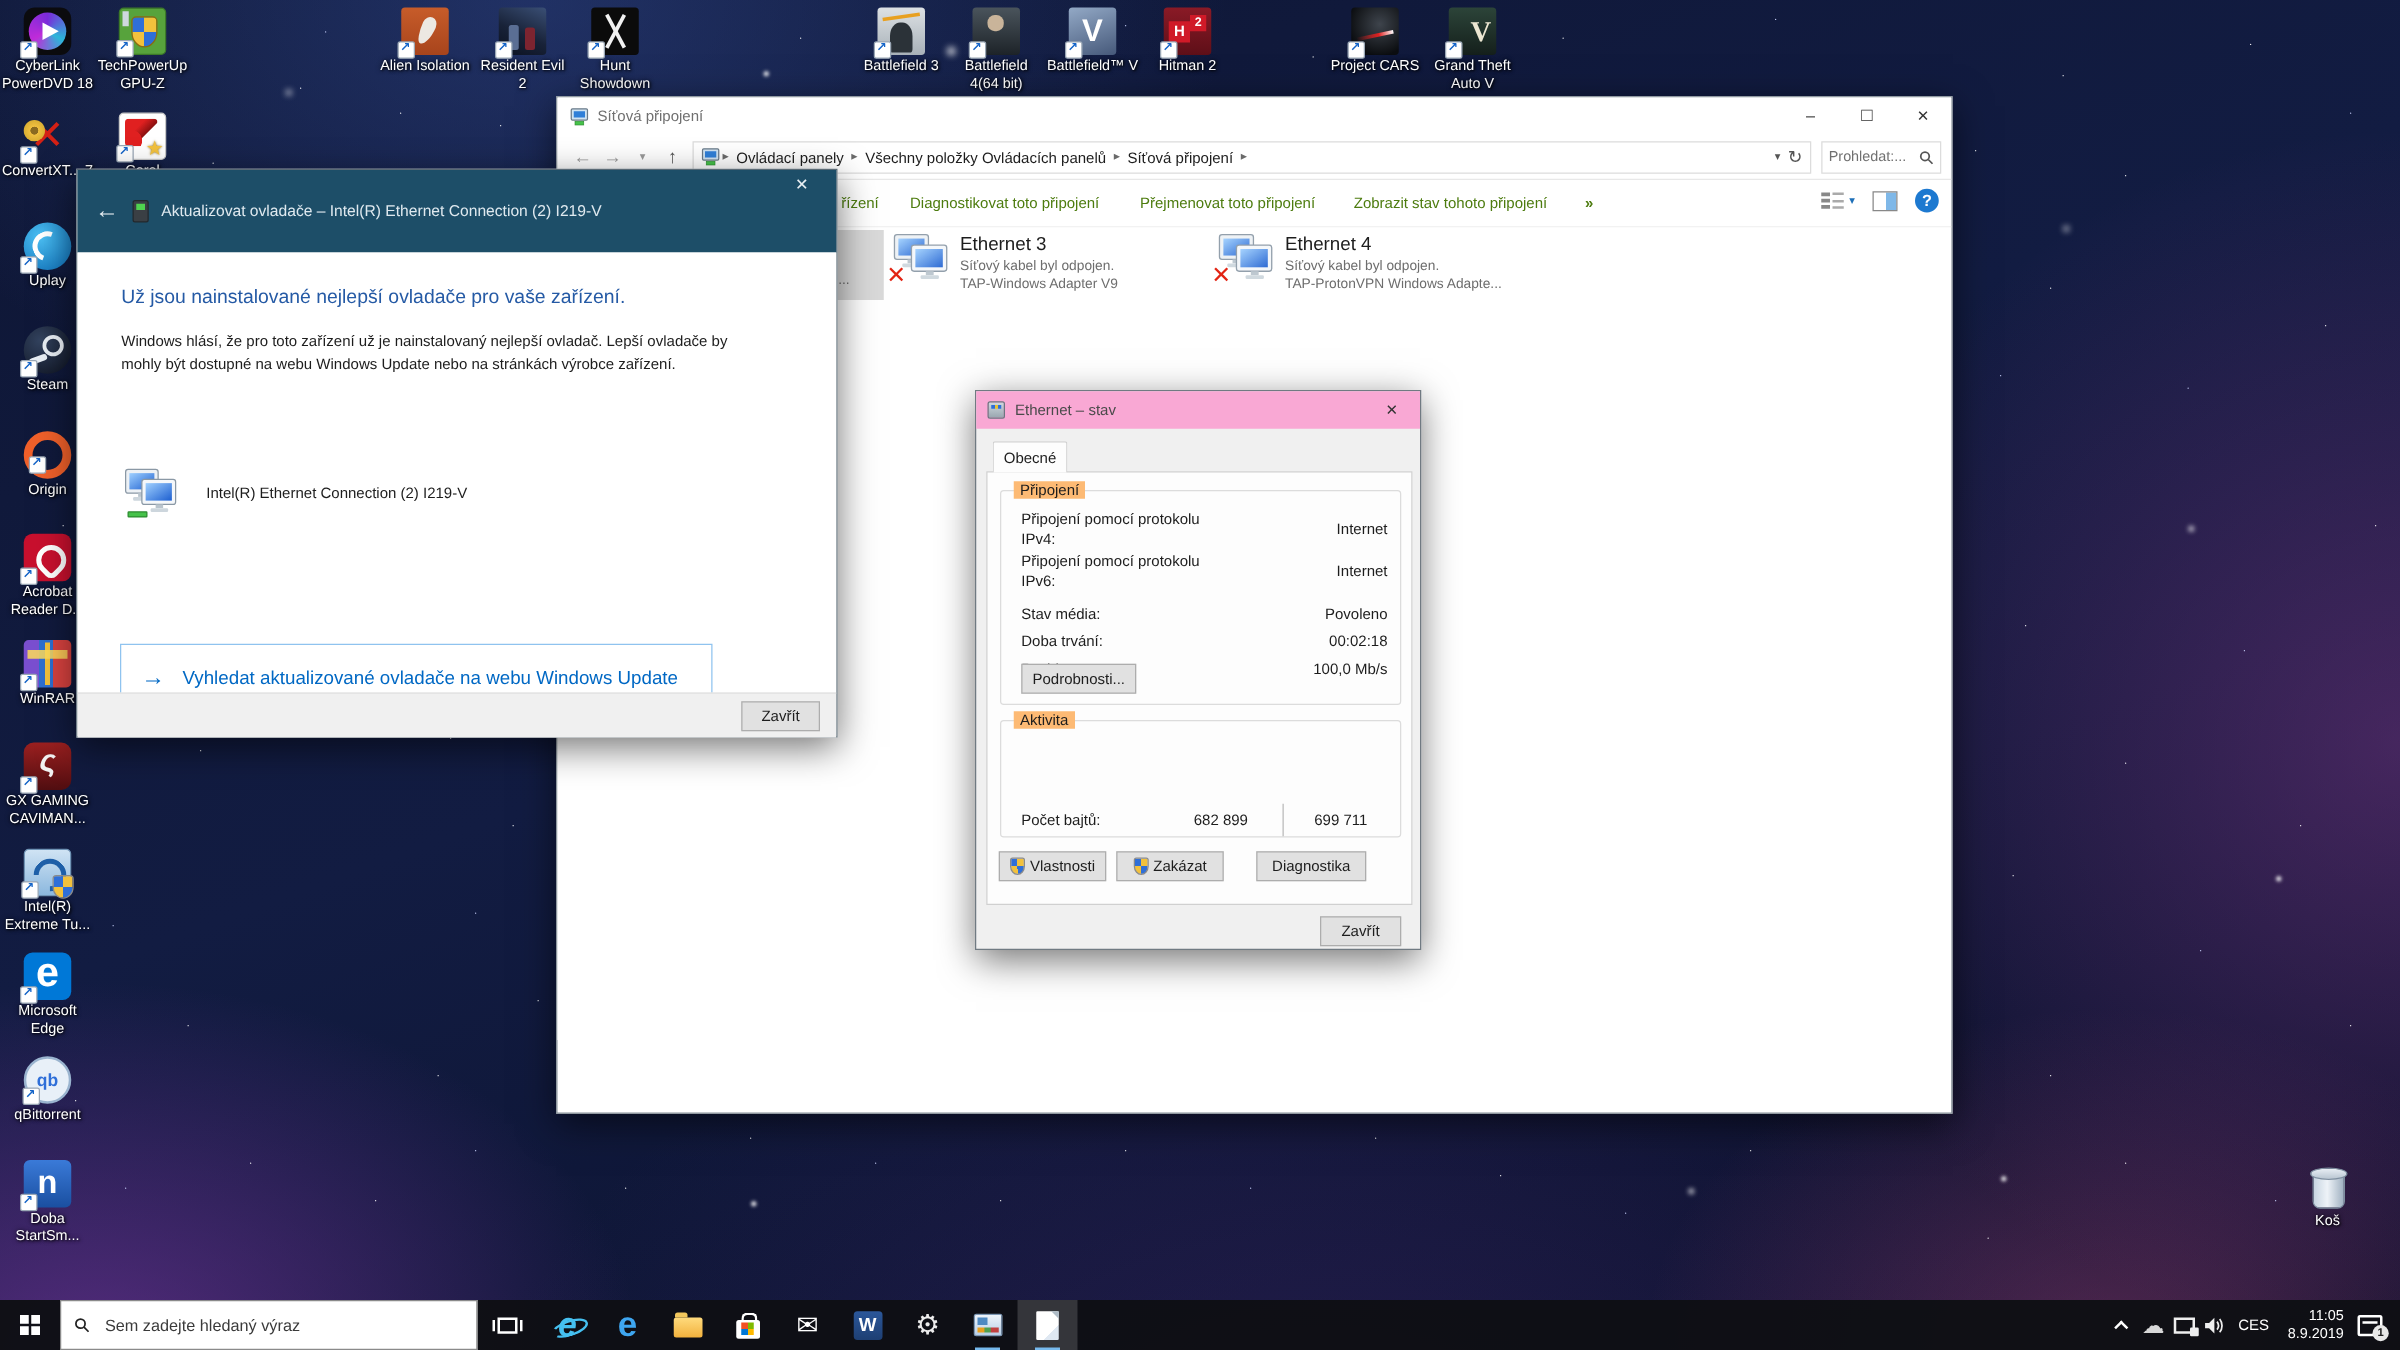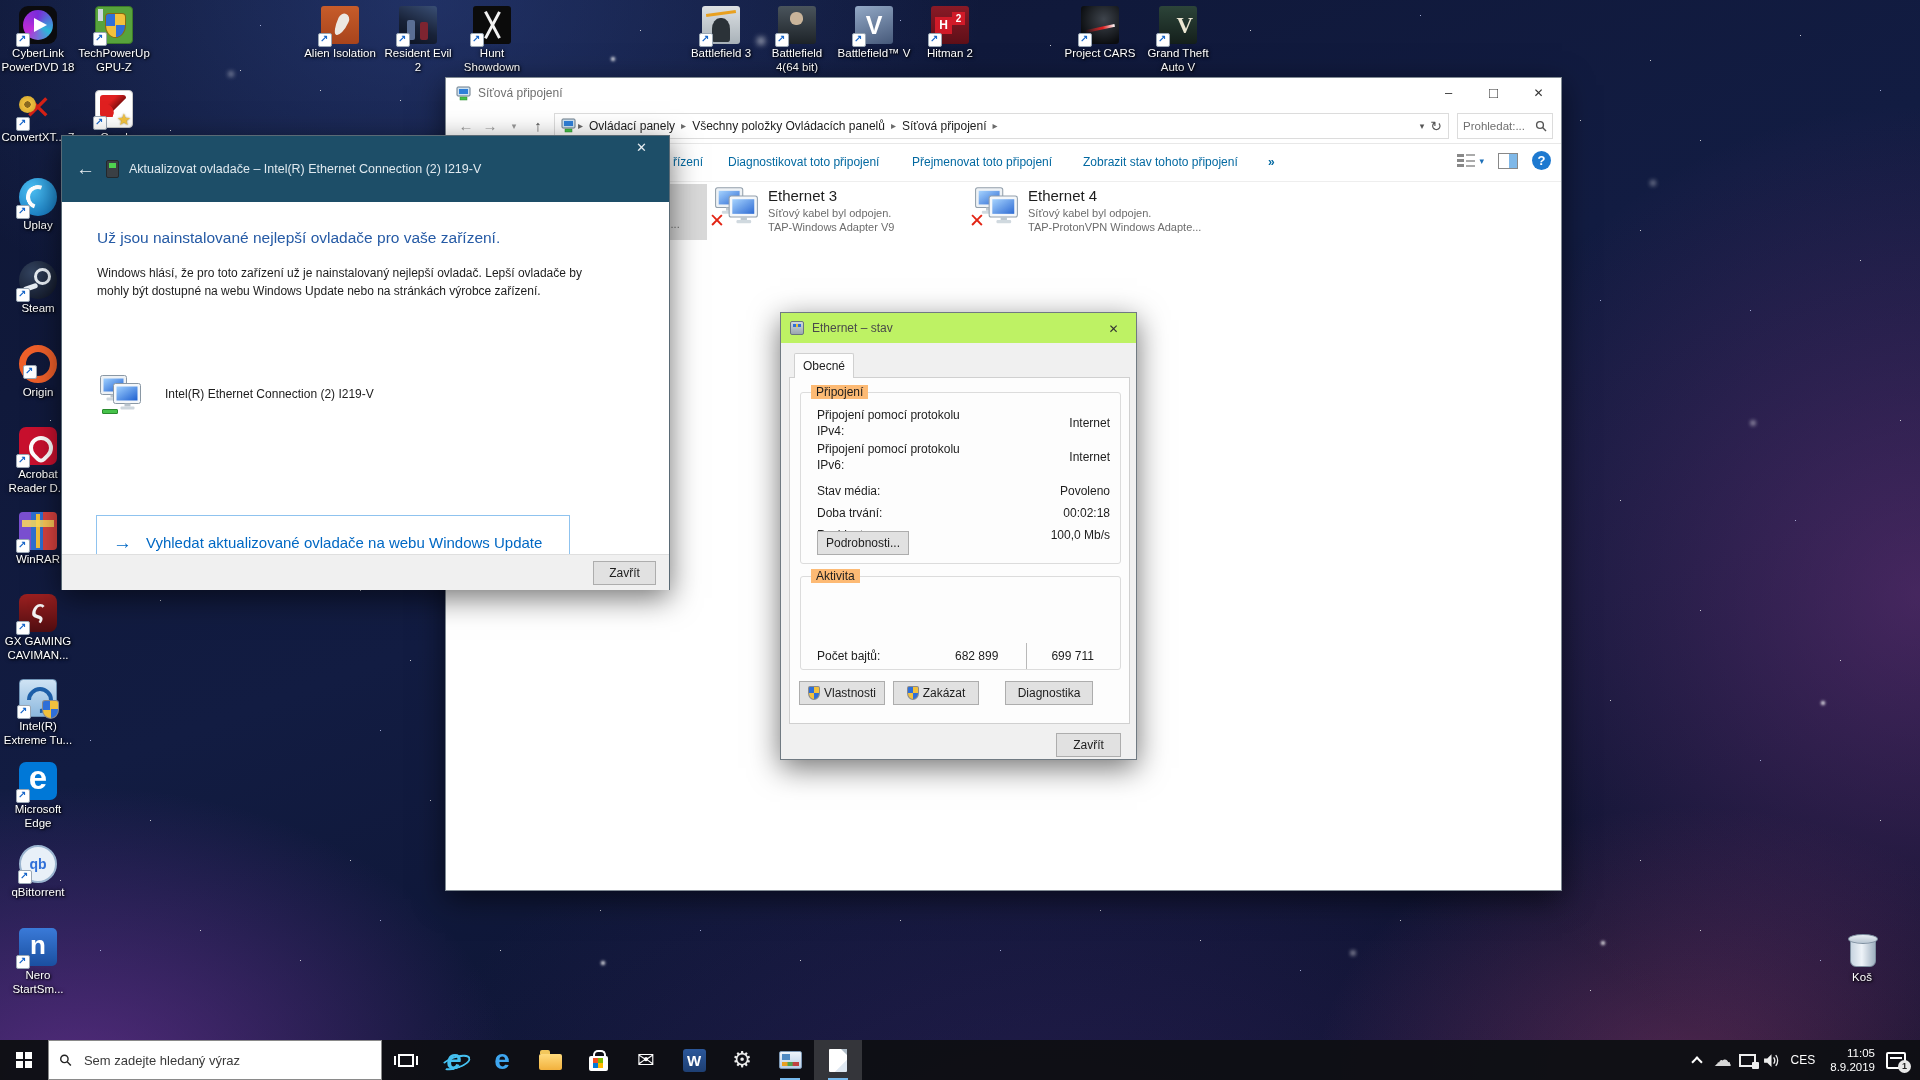--- a/index.html
+++ b/index.html
@@ -143,21 +143,21 @@
   .nav-arrow.up{color:#555;}
   .crumb-box{flex:1;height:26px;border:1px solid #dcdcdc;margin:0 8px 0 4px;display:flex;align-items:center;
     padding:0 6px;background:#fff;}
   .crumb-seg{padding:0 4px;color:#1d1d1d;white-space:nowrap;}
   .crumb-chev{color:#6a6a6a;font-size:10px;padding:0 2px;}
   .crumb-right{margin-left:auto;display:flex;align-items:center;color:#555;}
   .search-box{width:96px;height:26px;border:1px solid #dcdcdc;display:flex;align-items:center;padding:0 5px;background:#fff;}
   .search-box .ph{color:#707070;font-size:11.5px;flex:1;white-space:nowrap;overflow:hidden;}
   .cmd-bar{height:38px;display:flex;align-items:center;background:#fff;border-bottom:1px solid #eee;
     position:relative;font-size:12px;}
-  .cmd-item{white-space:nowrap;color:#0369a1;position:absolute;top:11px;}
+  .cmd-item{white-space:nowrap;color:#4d7c0f;position:absolute;top:11px;}
   .cmd-right{position:absolute;right:10px;top:7px;display:flex;align-items:center;gap:14px;}
   .vw-grid{width:18px;height:16px;background:
     linear-gradient(#888 0 0) 0 1px/7px 3px no-repeat,
     linear-gradient(#888 0 0) 0 6px/7px 3px no-repeat,
     linear-gradient(#888 0 0) 0 11px/7px 3px no-repeat,
     linear-gradient(#aaa 0 0) 9px 1px/9px 2px no-repeat,
     linear-gradient(#aaa 0 0) 9px 7px/9px 2px no-repeat,
     linear-gradient(#aaa 0 0) 9px 12px/9px 2px no-repeat;}
   .vw-chev{color:#1d6fb8;font-size:9px;}
   .vw-pane{width:20px;height:16px;border:1px solid #888;background:linear-gradient(90deg,#fff 0 55%,#7fb8e8 55%);}
@@ -200,21 +200,21 @@
     display:flex;align-items:center;padding:0 16px;background:#fff;}
   .drv-link .arr{color:#0068c4;font-size:19px;margin-right:14px;}
   .drv-link .ltxt{color:#0068c4;font-size:15px;}
   .drv-foot{height:36px;background:#f0f0f0;border-top:1px solid #dfdfdf;position:relative;}
   .btn{background:#e1e1e1;border:1px solid #adadad;font-size:12px;color:#1d1d1d;text-align:center;
     font-family:"Liberation Sans",sans-serif;}
   .drv-close{position:absolute;right:13px;top:6px;width:63px;height:24px;line-height:22px;}
 
   
   .stav{left:780px;top:312px;width:357px;height:448px;background:#f0f0f0;border:1px solid #707a82;}
-  .stav-titlebar{height:30px;background:#bef264;display:flex;align-items:center;padding-left:9px;position:relative;}
+  .stav-titlebar{height:30px;background:#f9a8d4;display:flex;align-items:center;padding-left:9px;position:relative;}
   .stav-title{color:#4a4a4a;font-size:12px;margin-left:8px;}
   .stav-close{position:absolute;right:0;top:0;width:45px;height:30px;line-height:30px;text-align:center;color:#333;}
   .stav-close::before{content:"\2715";font-size:12px;}
   .rj45{width:14px;height:14px;background:linear-gradient(#cfd8de,#9aa7b0);border:1px solid #6a7680;
     border-radius:2px;position:relative;}
   .rj45::before{content:"";position:absolute;left:2px;top:2px;width:8px;height:3px;
     background:linear-gradient(90deg,#2f6fd8 0 33%,#e8c030 33% 66%,#2f6fd8 66%);}
   .tab{position:absolute;left:13px;top:40px;width:60px;height:25px;background:#fdfdfd;
     border:1px solid #d0d0d0;border-bottom:none;border-radius:2px 2px 0 0;z-index:2;
     font-size:12px;text-align:center;line-height:24px;color:#1d1d1d;}
@@ -388,21 +388,21 @@
 <div class="dt-icon" style="left:0;top:845px">
   <div class="tile t-qbit">
       <span class="sc-arrow"></span>
     </div>
   <div class="lbl">qBittorrent</div>
 </div>
 <div class="dt-icon" style="left:0;top:928px">
   <div class="tile t-nero">
       <span class="sc-arrow"></span>
     </div>
-  <div class="lbl">Nero StartSm...</div>
+  <div class="lbl">Doba StartSm...</div>
 </div>
 
 <div class="dt-icon" style="left:76px;top:6px">
   <div class="tile t-gpuz">
       <span class="sc-arrow"></span>
     </div>
   <div class="lbl">TechPowerUp GPU-Z</div>
 </div>
 <div class="dt-icon" style="left:76px;top:90px">
   <div class="tile t-corel">

